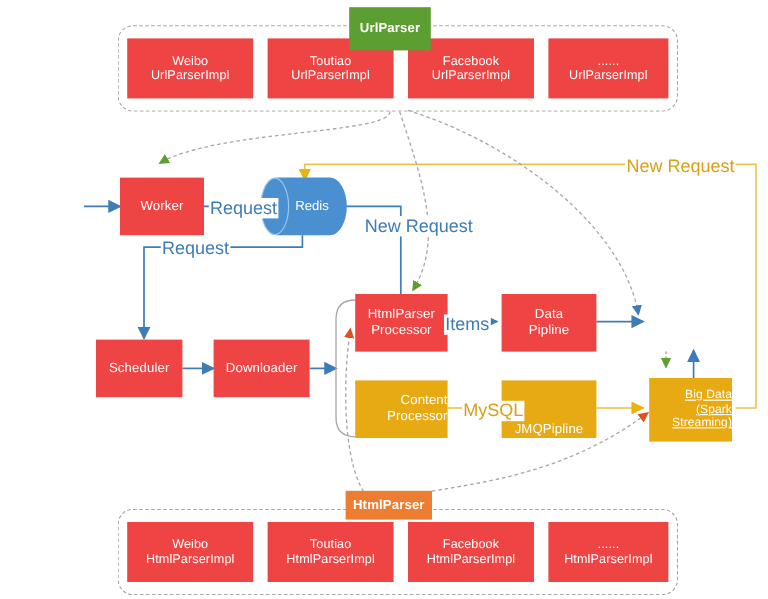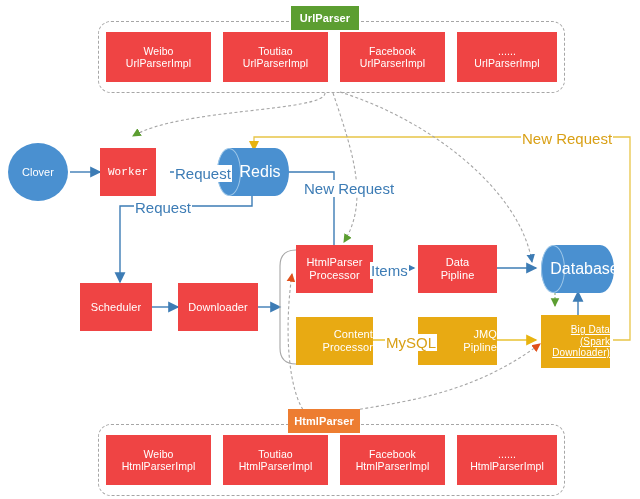--- a/index.html
+++ b/index.html
@@ -78,21 +78,21 @@
     box-sizing: border-box;
   }
   .cyl .lbl {
     position: absolute;
     left: 0; top: 0;
     width: 100%; height: 100%;
     display: flex;
     align-items: center;
     justify-content: center;
     color: #fff;
-    font-size: 16px;
+    font-size: 11px;
     padding-left: 14px;
     box-sizing: border-box;
   }
   .circ {
     position: absolute;
     border-radius: 50%;
     background: #4a90d0;
     display: flex;
     align-items: center;
     justify-content: center;
@@ -167,42 +167,41 @@
 
     <path d="M340,92 C430,120 520,190 532,262" stroke="#a6a6a6" stroke-width="1.1" fill="none" stroke-dasharray="3,2.4" marker-end="url(#ahBlue)"></path>
 
     <path d="M306,414 C288,392 284,330 292,274" stroke="#a6a6a6" stroke-width="1.1" fill="none" stroke-dasharray="3,2.4" marker-end="url(#ahOrange)"></path>
 
     <path d="M344,412 C400,402 470,396 540,344" stroke="#a6a6a6" stroke-width="1.1" fill="none" stroke-dasharray="3,2.4" marker-end="url(#ahOrange)"></path>
   </svg>
 
   <div class="grpbox" style="left:98px; top:21px; width:467px; height:72px;"></div>
 
-  <div class="node tagbox green" style="left:291px; top:6px; width:68px; height:24px;">UrlParser</div>
+  <div class="node tagbox green" style="left:291px; top:6px; width:68px; height:36px;">UrlParser</div>
 
   <div class="node blue impl" style="left:106px; top:32px; width:105px; height:50px; flex-direction:column;">
     <span>Weibo</span>
     <span>UrlParserImpl</span>
   </div>
   <div class="node blue impl" style="left:223px; top:32px; width:105px; height:50px; flex-direction:column;">
     <span>Toutiao</span>
     <span>UrlParserImpl</span>
   </div>
   <div class="node blue impl" style="left:340px; top:32px; width:105px; height:50px; flex-direction:column;">
     <span>Facebook</span>
     <span>UrlParserImpl</span>
   </div>
   <div class="node blue impl" style="left:457px; top:32px; width:100px; height:50px; flex-direction:column;">
     <span>......</span>
     <span>UrlParserImpl</span>
   </div>
 
-  <div class="circ" style="left:8px; top:143px; width:60px; height:58px;">Clover</div>
-
-  <div class="node blue node-main" style="left:100px; top:148px; width:56px; height:48px;font-family:Liberation Mono, monospace;">Worker</div>
+
+  <div class="node blue node-main" style="left:100px; top:148px; width:70px; height:48px;">Worker</div>
 
   <div class="cyl" style="left:217px; top:148px; width:72px; height:48px;">
     <div class="body"></div>
     <div class="cap"></div>
     <div class="lbl">Redis</div>
   </div>
 
   <div class="node blue node-main" style="left:178px; top:283px; width:80px; height:48px;">Downloader</div>
 
   <div class="node blue node-main" style="left:80px; top:283px; width:72px; height:48px;">Scheduler</div>
@@ -215,35 +214,30 @@
   <div class="node amber node-main" style="left:296px; top:317px; width:77px; height:48px; flex-direction:column;">
     <span>Content</span>
     <span>Processor</span>
   </div>
 
   <div class="node blue node-main" style="left:418px; top:245px; width:79px; height:48px; flex-direction:column;">
     <span>Data</span>
     <span>Pipline</span>
   </div>
 
-  <div class="node amber node-main" style="left:418px; top:317px; width:79px; height:48px; flex-direction:column;">
+  <div class="node amber node-main" style="left:418px; top:317px; width:79px; height:48px; flex-direction:row;">
     <span>JMQ</span>
     <span>Pipline</span>
   </div>
 
-  <div class="cyl" style="left:541px; top:245px; width:73px; height:48px;">
-    <div class="body"></div>
-    <div class="cap"></div>
-    <div class="lbl">Database</div>
-  </div>
 
   <div class="node amber" style="left:541px; top:315px; width:69px; height:53px; flex-direction:column; font-size:10px;text-decoration:underline;">
     <span>Big Data</span>
     <span>(Spark</span>
-    <span>Downloader)</span>
+    <span>Streaming)</span>
   </div>
 
   <div class="wlabel wl-blue" style="left:174px; top:165px;">Request</div>
 
   <div class="wlabel wl-blue" style="left:134px; top:199px;">Request</div>
 
   <div class="wlabel wl-blue" style="left:303px; top:180px;">New Request</div>
 
   <div class="wlabel wl-amber" style="left:521px; top:130px;">New Request</div>
 

